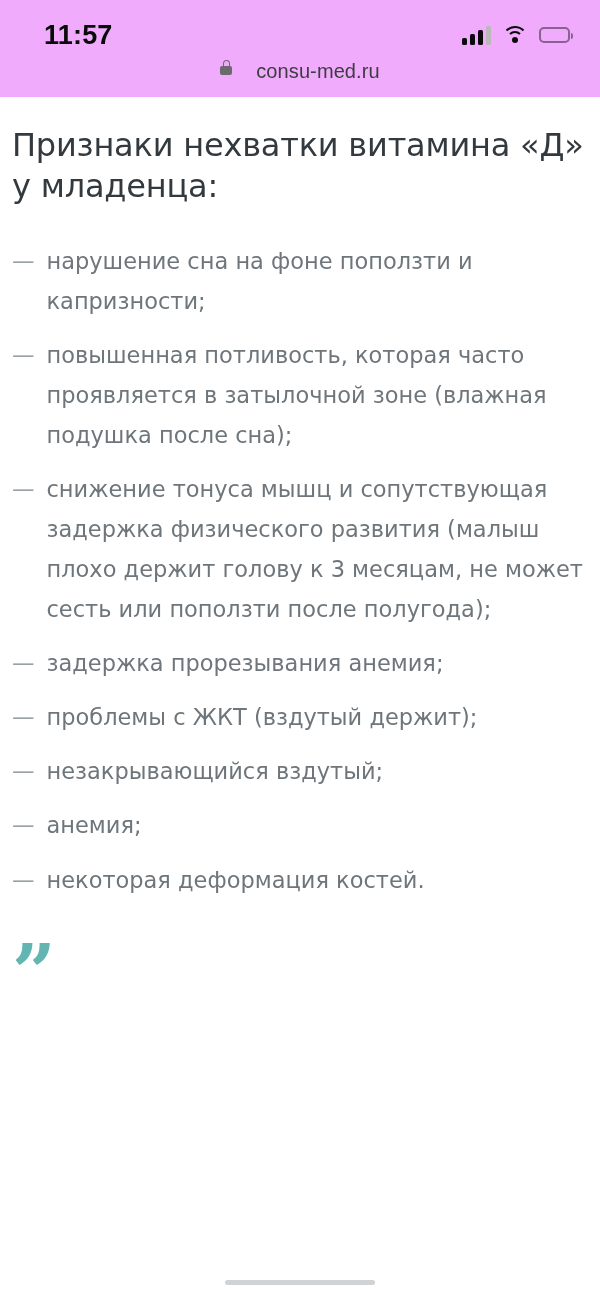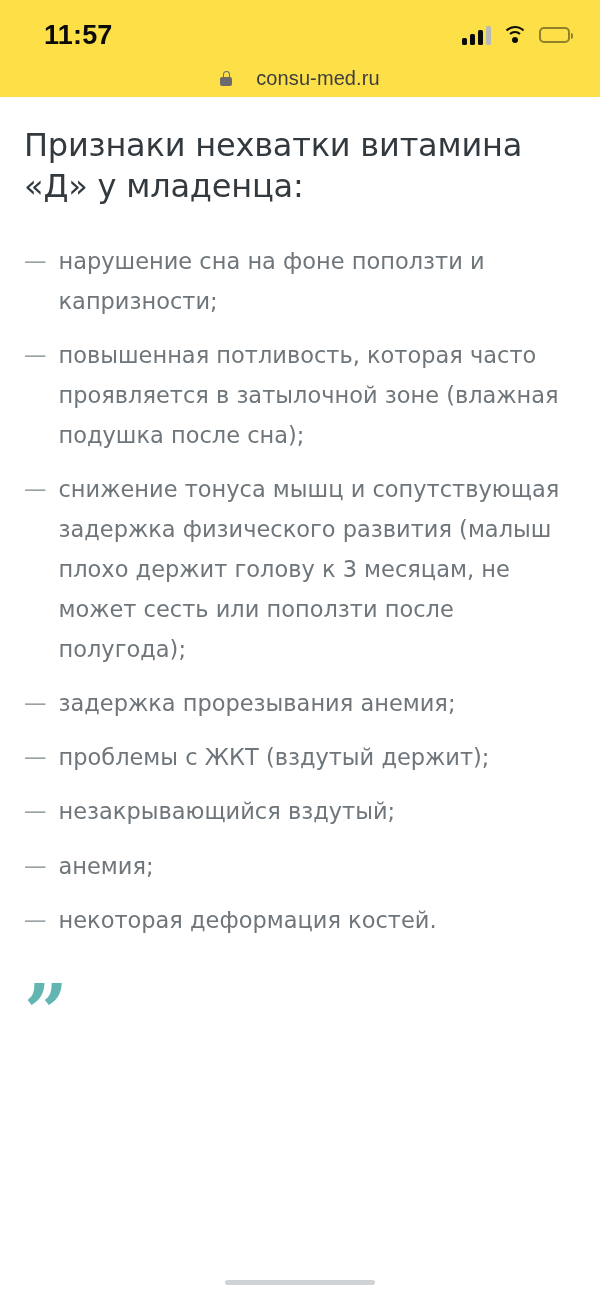--- a/index.html
+++ b/index.html
@@ -6,21 +6,21 @@
   html, body {
     margin: 0; padding: 0;
     width: 600px; height: 1297px;
     background: #ffffff;
     font-family: "DejaVu Sans", "Liberation Sans", sans-serif;
     overflow: hidden;
   }
 
   
   .chrome {
-    background: #fde047;
+    background: #f0abfc;
     width: 600px;
     height: 97px;
     position: relative;
   }
   .statusbar {
     height: 60px;
     display: flex;
     align-items: center;
     justify-content: space-between;
     padding: 10px 30px 0 44px;
@@ -80,21 +80,20 @@
   }
   .battery .fill {
     background: #0b0b0b;
     height: 100%;
     border-radius: 2.5px;
   }
 
   .urlbar {
     height: 37px;
     display: flex;
-    align-items: center;
     justify-content: center;
     gap: 24px;
   }
   .lock-icon { display: block; width: 12px; height: 15px; position: relative; }
   .lock-icon .body {
     position: absolute; bottom: 0; left: 0;
     width: 12px; height: 9px;
     background: #6b6b6e; border-radius: 2px;
   }
   .lock-icon .shackle {
@@ -112,21 +111,21 @@
   }
 
   .chrome-divider {
     height: 1px;
     background: #d6d6d8;
     width: 100%;
   }
 
   
   .page {
-    padding: 0 24px;
+    padding: 0 12px;
     background: #fff;
     height: 1200px;
     overflow: hidden;
     position: relative;
   }
   h1.article-title {
     font-family: "DejaVu Sans", sans-serif;
     font-size: 32px;
     line-height: 1.28;
     font-weight: 400;

